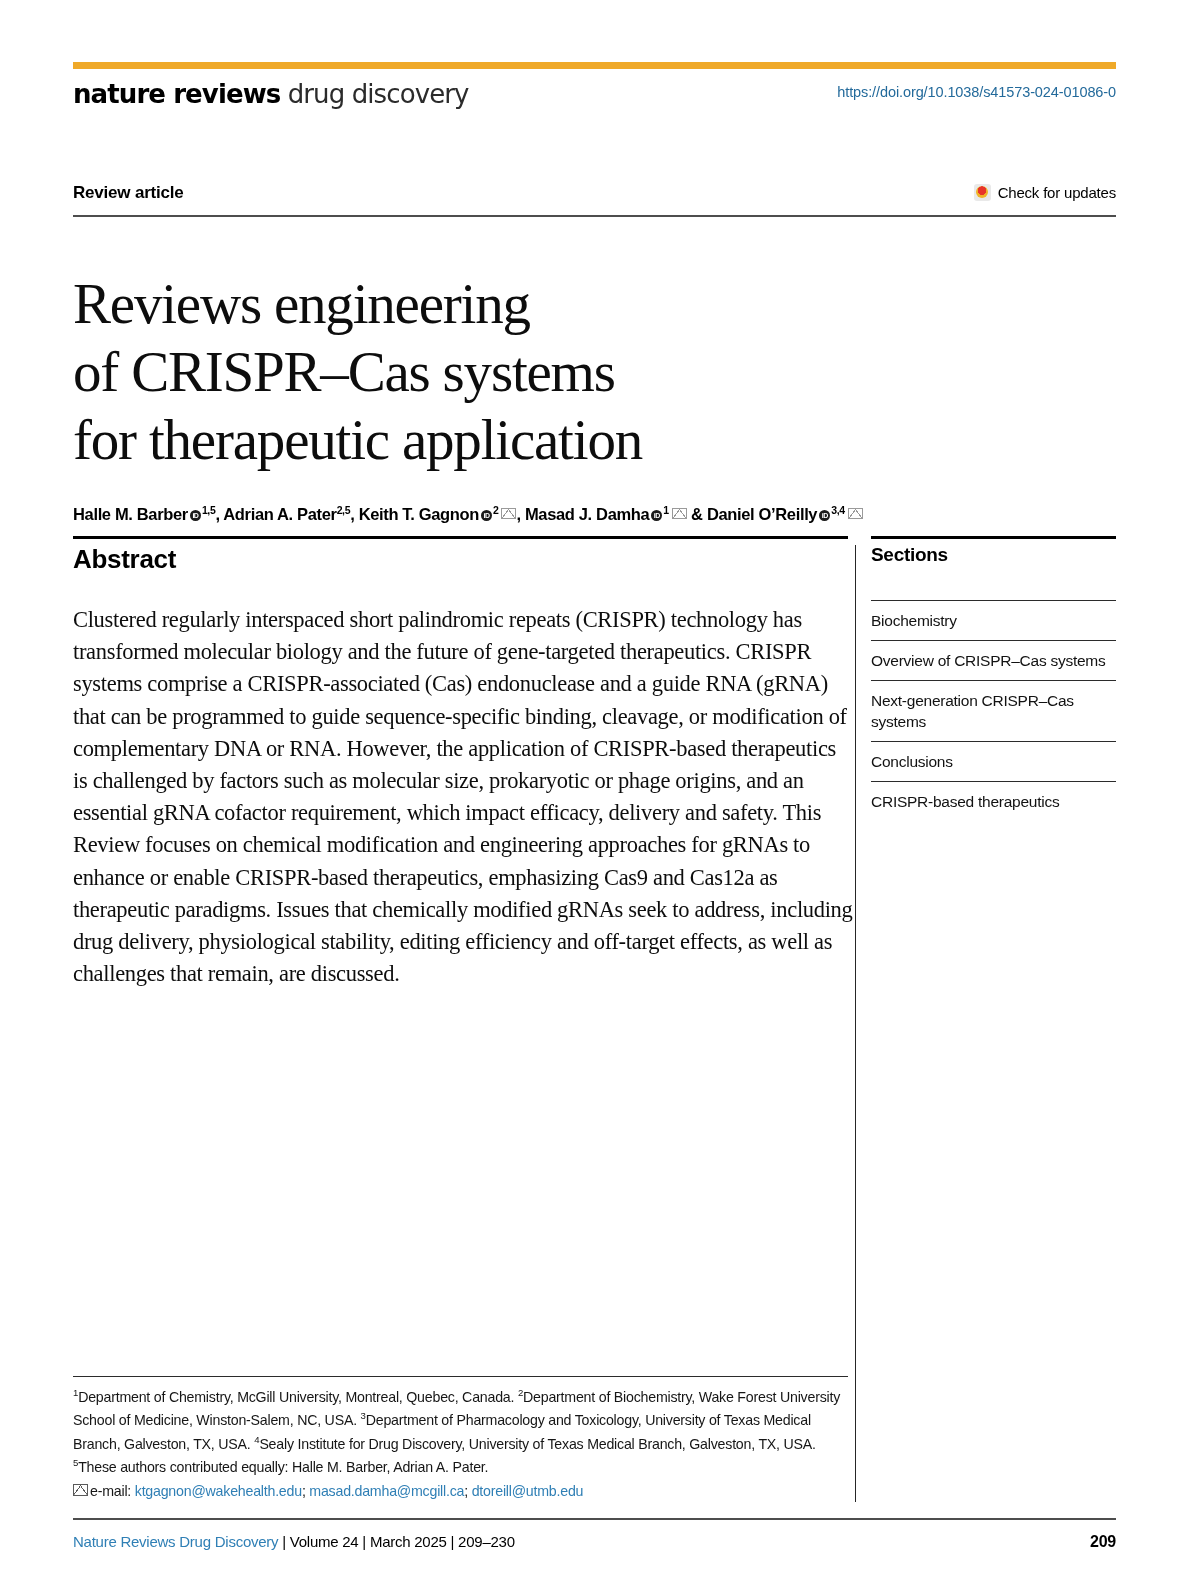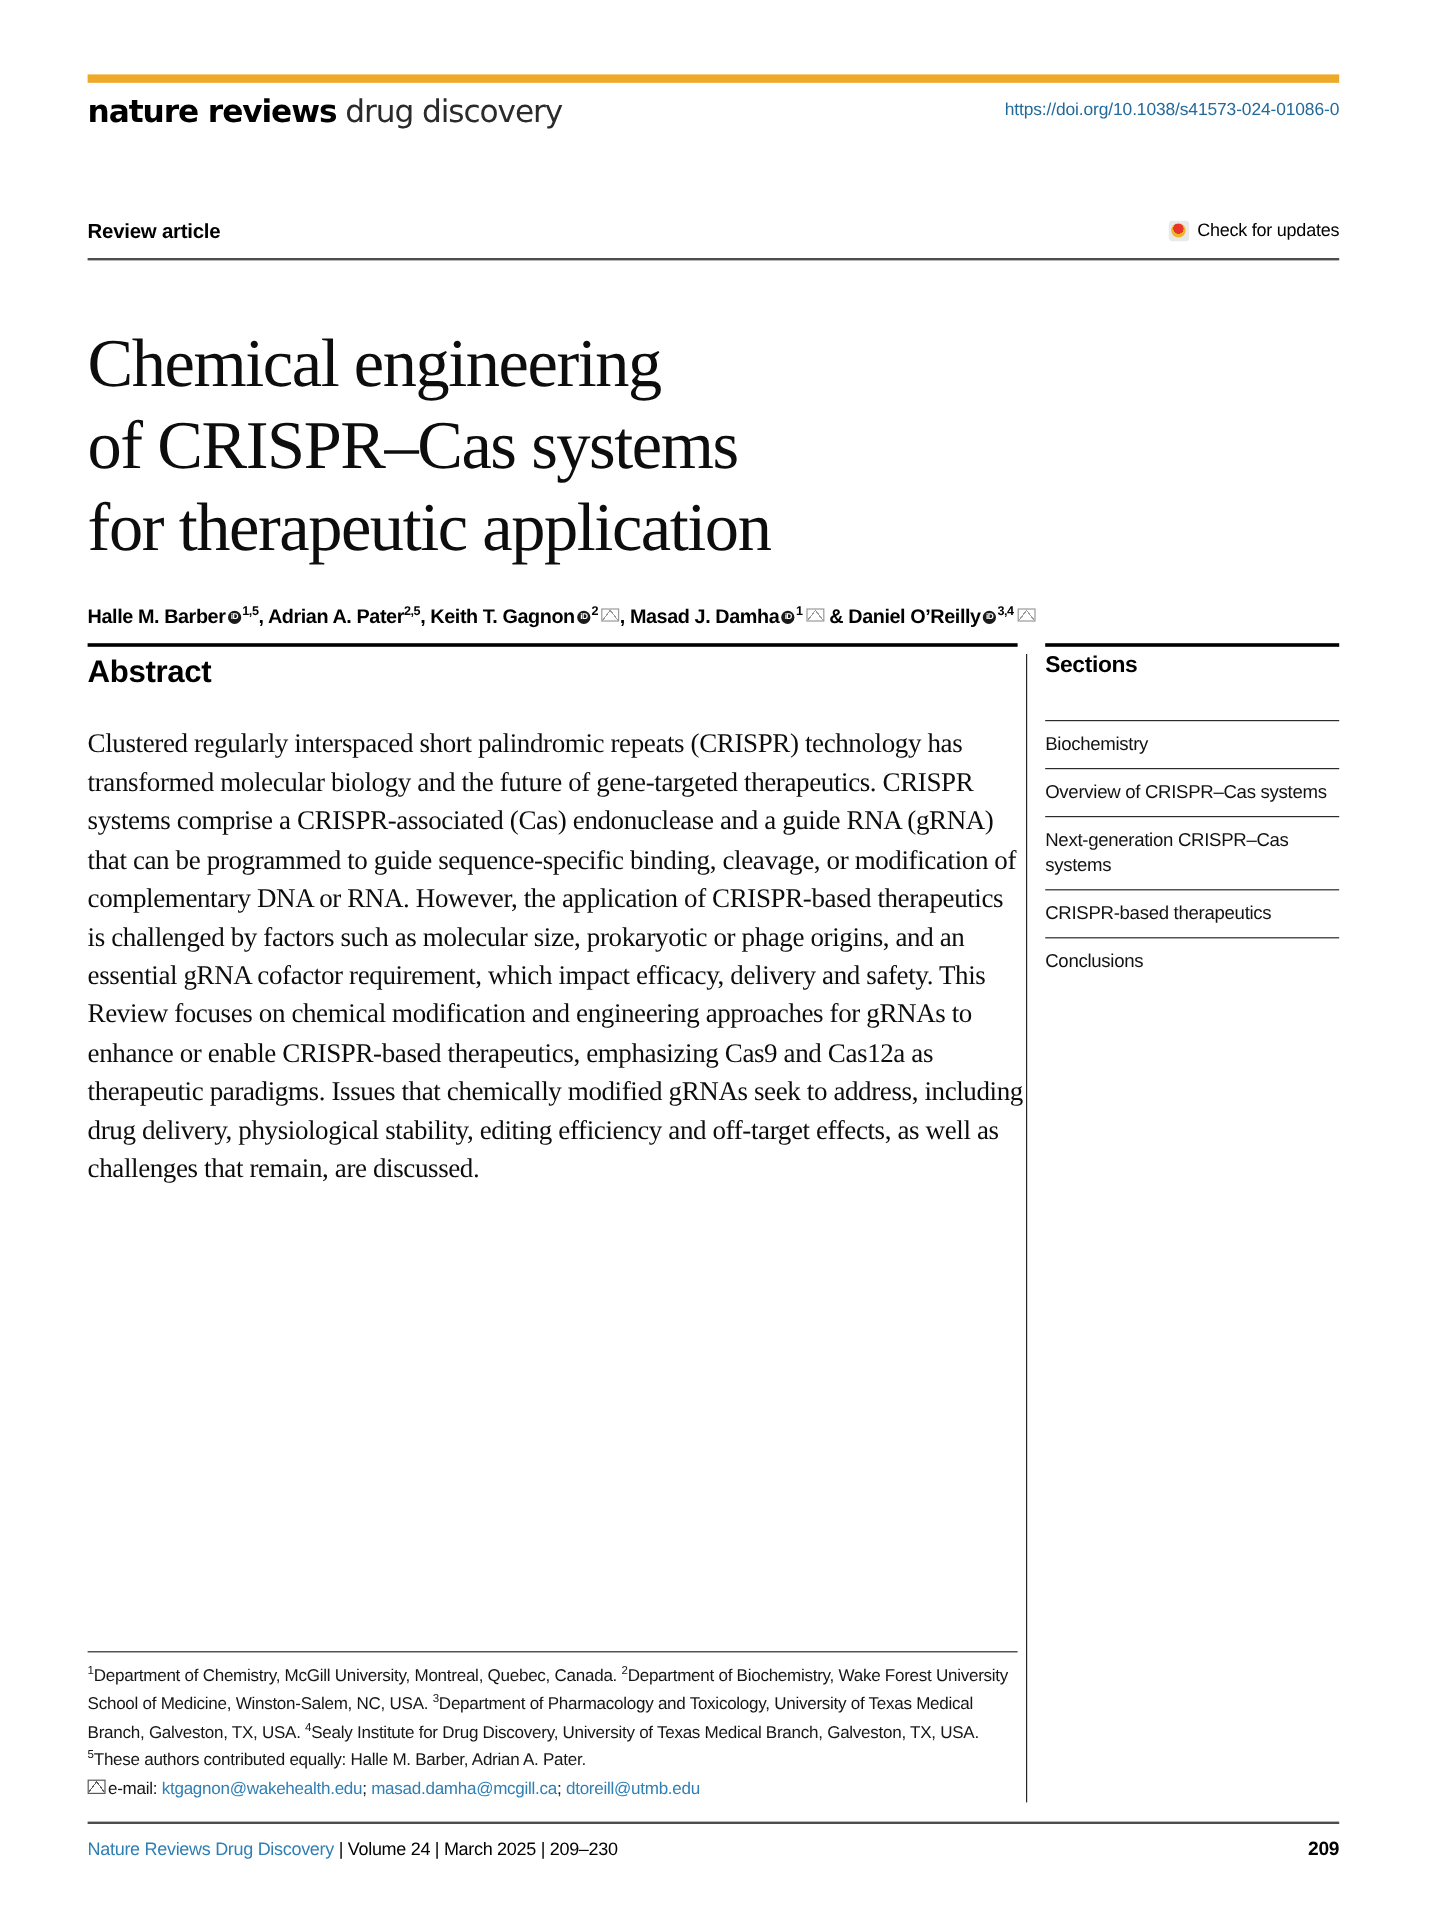--- a/index.html
+++ b/index.html
@@ -349,41 +349,41 @@
   <div class="artline">
     <div class="artline-label">Review article</div>
     <a class="updates" href="#">
       <span class="crossmark"></span>
       <span class="updates-label">Check for updates</span>
     </a>
   </div>
   <div class="rule-thin-top"></div>
 
   <h1 class="title">
-    <span class="tl">Chemical engineering</span>
+    <span class="tl">Reviews engineering</span>
     <span class="tl">of CRISPR–Cas systems</span>
     <span class="tl">for therapeutic application</span>
   </h1>
 
   <div class="authors"><span>Halle M. Barber</span><span class="orcid"></span><sup>1,5</sup><span>, </span><span>Adrian A. Pater</span><sup>2,5</sup><span>, </span><span>Keith T. Gagnon</span><span class="orcid"></span><sup>2</sup><span class="envelope"></span><span>, </span><span>Masad J. Damha</span><span class="orcid"></span><sup>1</sup><span class="envelope"></span><span> &amp; </span><span>Daniel O’Reilly</span><span class="orcid"></span><sup>3,4</sup><span class="envelope"></span></div>
 
   <div class="rule-abstract"></div>
   <div class="rule-sections"></div>
   <div class="col-divider"></div>
 
   <div class="abstract-h">Abstract</div>
   <div class="abstract-body">Clustered regularly interspaced short palindromic repeats (CRISPR) technology has transformed molecular biology and the future of gene-targeted therapeutics. CRISPR systems comprise a CRISPR-associated (Cas) endonuclease and a guide RNA (gRNA) that can be programmed to guide sequence-specific binding, cleavage, or modification of complementary DNA or RNA. However, the application of CRISPR-based therapeutics is challenged by factors such as molecular size, prokaryotic or phage origins, and an essential gRNA cofactor requirement, which impact efficacy, delivery and safety. This Review focuses on chemical modification and engineering approaches for gRNAs to enhance or enable CRISPR-based therapeutics, emphasizing Cas9 and Cas12a as therapeutic paradigms. Issues that chemically modified gRNAs seek to address, including drug delivery, physiological stability, editing efficiency and off-target effects, as well as challenges that remain, are discussed.</div>
 
   <div class="sections-h">Sections</div>
   <nav class="sections-list">
     <a class="sec-item" href="#">Biochemistry</a>
     <a class="sec-item" href="#">Overview of CRISPR–Cas systems</a>
     <a class="sec-item" href="#">Next-generation CRISPR–Cas systems</a>
+    <a class="sec-item" href="#">Conclusions</a>
     <a class="sec-item" href="#">CRISPR-based therapeutics</a>
-    <a class="sec-item" href="#">Conclusions</a>
   </nav>
 
   <div class="rule-affil"></div>
   <div class="affil">
     <sup>1</sup><span>Department of Chemistry, McGill University, Montreal, Quebec, Canada. </span><sup>2</sup><span>Department of Biochemistry, Wake Forest University School of Medicine, Winston-Salem, NC, USA. </span><sup>3</sup><span>Department of Pharmacology and Toxicology, University of Texas Medical Branch, Galveston, TX, USA. </span><sup>4</sup><span>Sealy Institute for Drug Discovery, University of Texas Medical Branch, Galveston, TX, USA. </span><sup>5</sup><span>These authors contributed equally: Halle M. Barber, Adrian A. Pater.</span>
     <div class="email-line"><span class="envelope-sm"></span><span>e-mail: </span><a class="mail-link" href="#">ktgagnon@wakehealth.edu</a><span>; </span><a class="mail-link" href="#">masad.damha@mcgill.ca</a><span>; </span><a class="mail-link" href="#">dtoreill@utmb.edu</a></div>
   </div>
 
   <div class="rule-footer"></div>
   <div class="footer">

